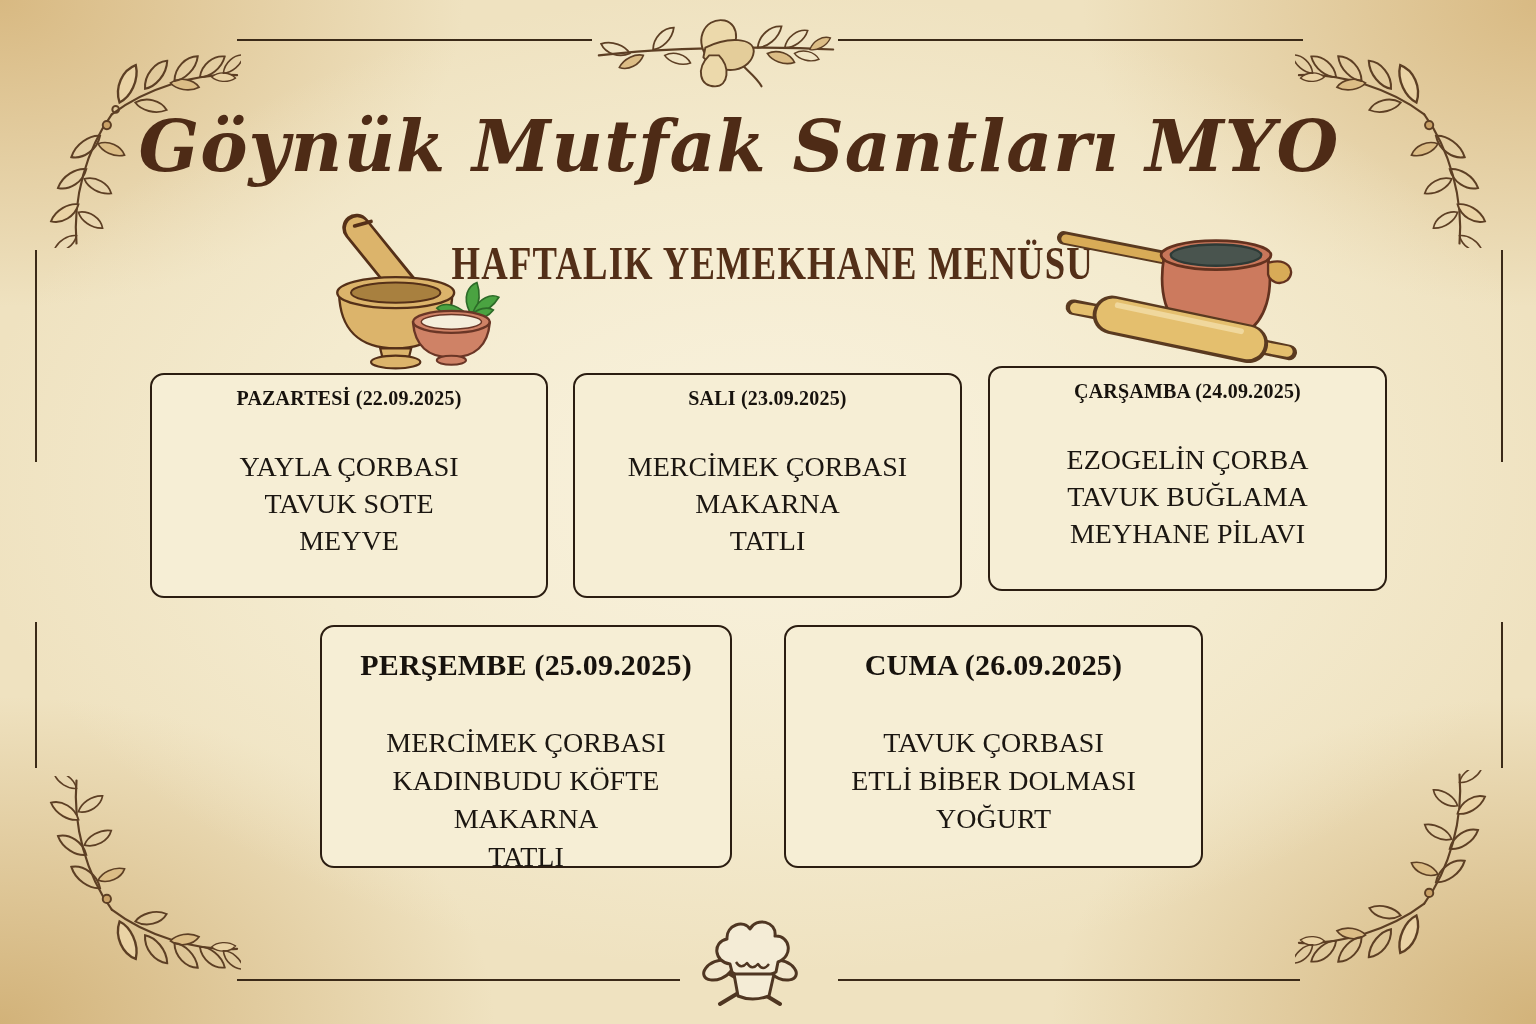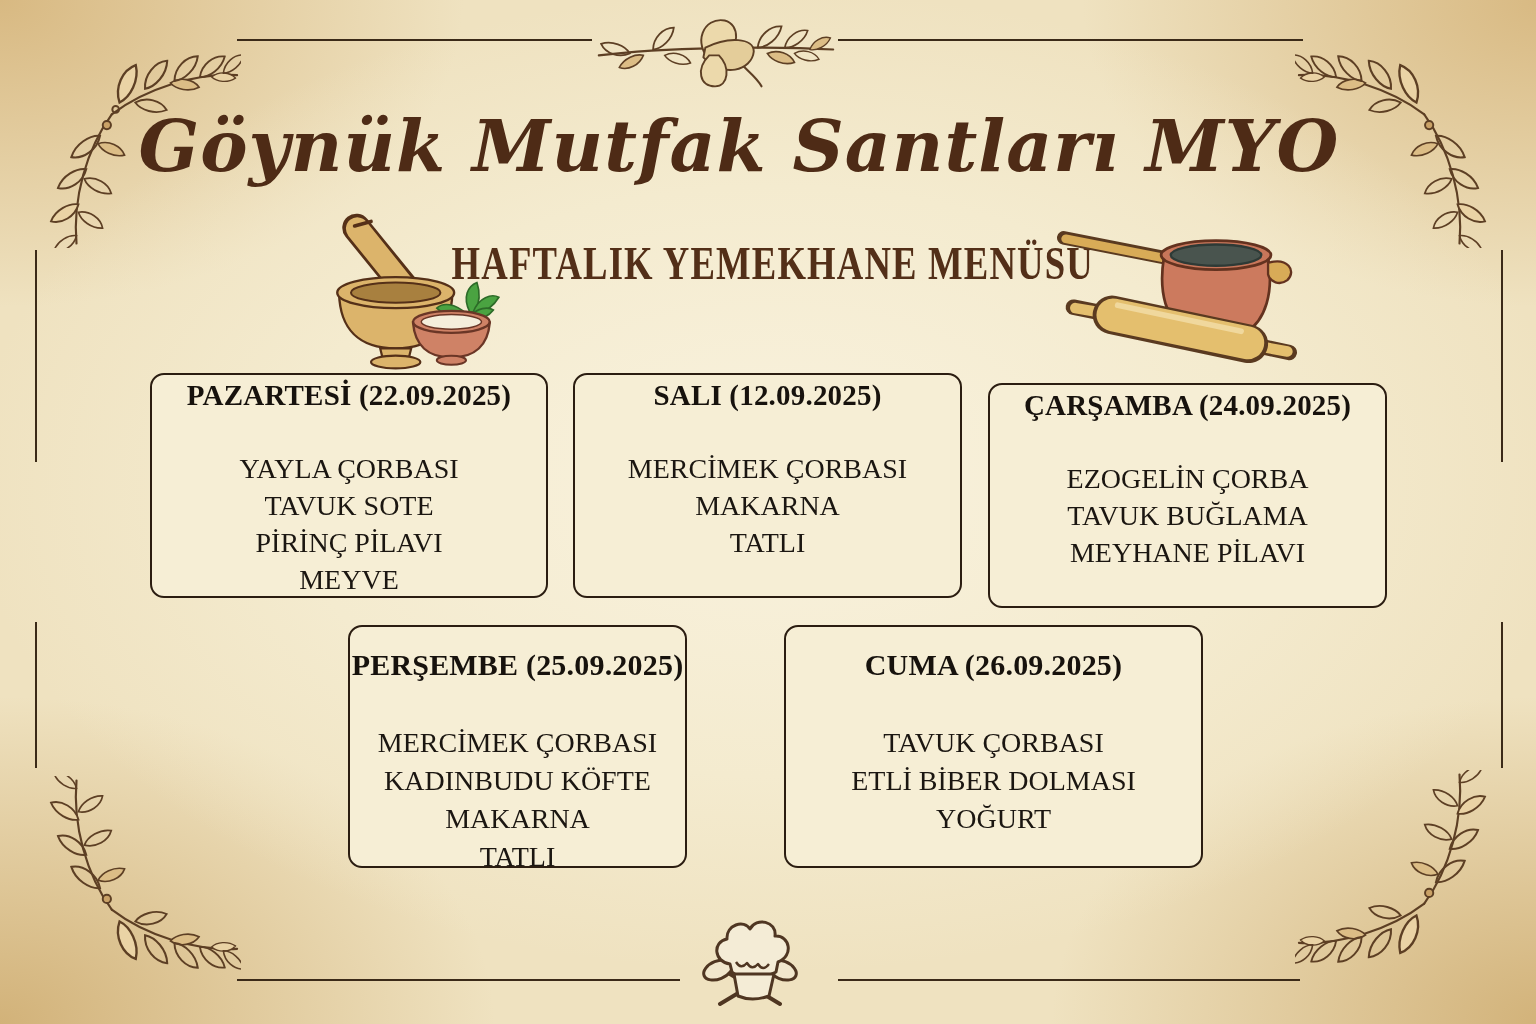--- a/index.html
+++ b/index.html
@@ -24,21 +24,21 @@
   .subtitle-wrap{position:absolute;top:236px;left:0;width:100%;text-align:center;}
   .subtitle{
     display:inline-block;font-weight:700;font-size:47px;color:#532f18;
     letter-spacing:1.5px;transform:scaleX(0.78);transform-origin:50% 50%;
   }
   .card{
     position:absolute;box-sizing:border-box;text-align:center;
     background:#f6eed5;border:2px solid #2b1d11;border-radius:14px;
     color:#17120d;
   }
-  .card-header{font-weight:700;font-size:29px;margin-top:4px;letter-spacing:.2px;}
+  .card-header{font-weight:700;font-size:20px;margin-top:12px;letter-spacing:.2px;}
   .card-items{margin-top:38px;font-size:28px;line-height:37px;color:#1b1611;}
   .row2 .card-header{margin-top:21px;font-size:30px;}
   .row2 .card-items{margin-top:42px;line-height:38px;}
   .deco{position:absolute;}
   svg{display:block;}
 </style>
 </head>
 <body>
 
 <div class="poster">
@@ -229,42 +229,41 @@
     <line x1="64" y1="114" x2="206" y2="144" stroke="#5a3a20" stroke-width="40" stroke-linecap="round"></line>
     <line x1="65" y1="114" x2="205" y2="143" stroke="#e4bf6e" stroke-width="34" stroke-linecap="round"></line>
     <line x1="70" y1="104" x2="198" y2="131" stroke="#f0d89d" stroke-width="6" stroke-linecap="round"></line>
   </svg>
 
   <div class="card" style="left:150px;top:373px;width:398px;height:225px">
     <div class="card-header">PAZARTESİ (22.09.2025)</div>
     <div class="card-items">
       <div>YAYLA ÇORBASI</div>
       <div>TAVUK SOTE</div>
-      <div>PİRİNÇ PİLAVI</div>
       <div>MEYVE</div>
     </div>
   </div>
   <div class="card" style="left:573px;top:373px;width:389px;height:225px">
-    <div class="card-header">SALI (12.09.2025)</div>
+    <div class="card-header">SALI (23.09.2025)</div>
     <div class="card-items">
       <div>MERCİMEK ÇORBASI</div>
       <div>MAKARNA</div>
       <div>TATLI</div>
     </div>
   </div>
-  <div class="card" style="left:988px;top:383px;width:399px;height:225px">
+  <div class="card" style="left:988px;top:366px;width:399px;height:225px">
     <div class="card-header">ÇARŞAMBA (24.09.2025)</div>
     <div class="card-items">
       <div>EZOGELİN ÇORBA</div>
       <div>TAVUK BUĞLAMA</div>
       <div>MEYHANE PİLAVI</div>
     </div>
   </div>
 
-  <div class="card row2" style="left:348px;top:625px;width:339px;height:243px">
+  <div class="card row2" style="left:320px;top:625px;width:412px;height:243px">
     <div class="card-header">PERŞEMBE (25.09.2025)</div>
     <div class="card-items">
       <div>MERCİMEK ÇORBASI</div>
       <div>KADINBUDU KÖFTE</div>
       <div>MAKARNA</div>
       <div>TATLI</div>
     </div>
   </div>
   <div class="card row2" style="left:784px;top:625px;width:419px;height:243px">
     <div class="card-header">CUMA (26.09.2025)</div>

